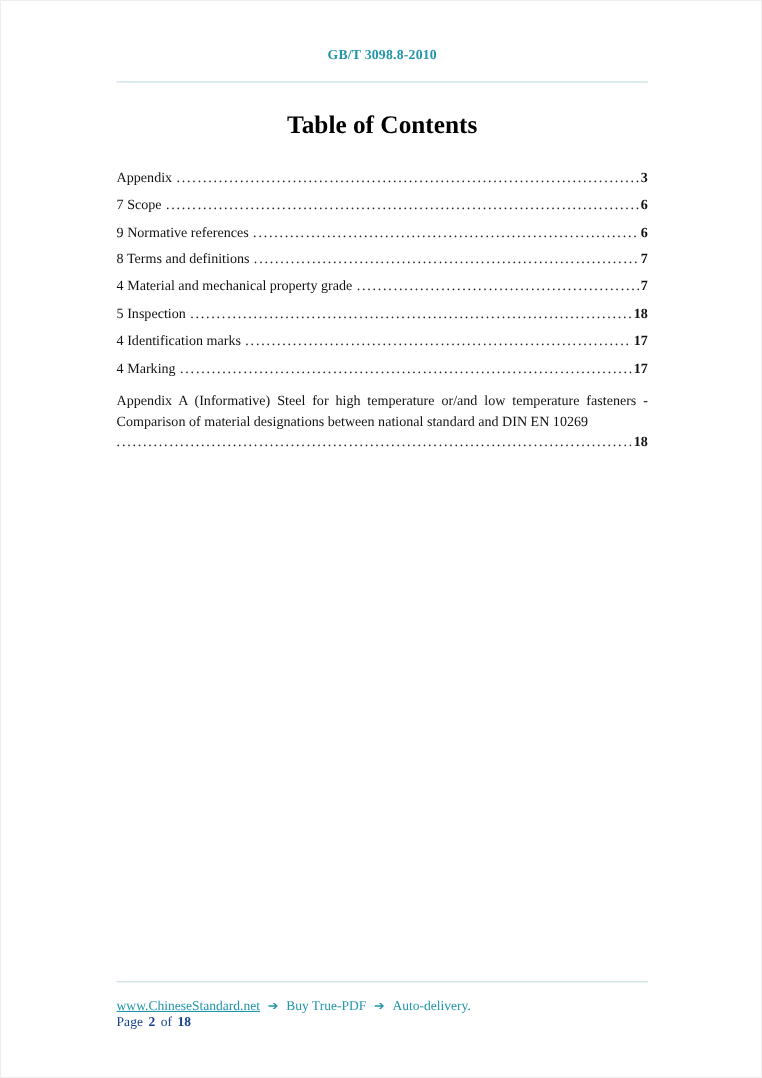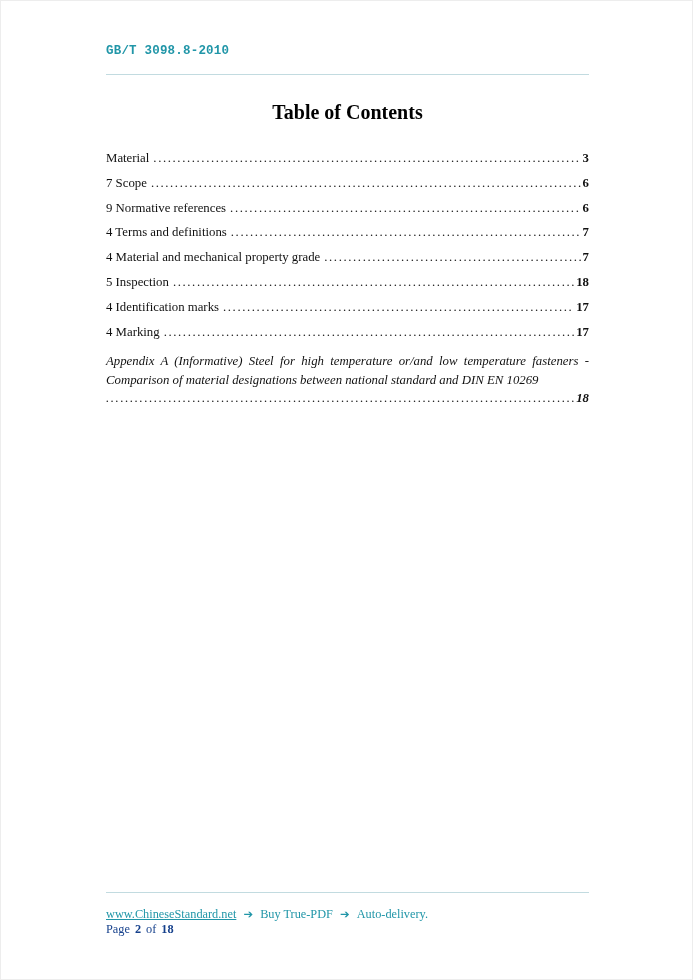--- a/index.html
+++ b/index.html
@@ -15,36 +15,36 @@
     color:#111;
   }
   .page{
     position:relative;
     width:693px;height:980px;
     padding:0 103px 0 105px;
     border:1px solid #ededed;
     background:#fff;
   }
   
-  .header{ padding-top:40px;font-family:Liberation Mono, monospace; }
+  .header{ text-align:center; padding-top:40px; }
   .doc-number{
     color:var(--accent);
     font-weight:bold;
     font-size:12.5px;
     letter-spacing:.2px;
   }
   .header-rule{
     margin-top:15px;
     border-bottom:1px solid var(--rule);
   }
   
   .page-title{
     margin-top:26px;
     text-align:center;
-    font-size:20px;
+    font-size:23px;
     font-weight:bold;
     color:#000;
   }
   
   .toc{ margin-top:28px; font-size:12.8px; }
   .toc-row{
     display:flex;
     align-items:baseline;
     line-height:1;
     margin-bottom:12px;
@@ -58,21 +58,21 @@
     letter-spacing:1.6px;
     color:#222;
   }
   .dots::after{
     content:"..................................................................................................................................................................";
   }
   .toc-page{
     font-weight:bold;
     white-space:nowrap;
   }
-  .toc-appendix{ margin-top:14px;font-style:italic; }
+  .toc-appendix{ margin-top:14px; }
   .appendix-label{
     text-align:justify;
     line-height:19px;
     margin-bottom:2px;
   }
   .toc-appendix .toc-row{ margin-bottom:0; }
   .toc-appendix .dots{ margin-left:0; }
   
   .footer{
     position:absolute;
@@ -110,39 +110,39 @@
   <div class="header">
     <span class="doc-number">GB/T 3098.8-2010</span>
     <div class="header-rule"></div>
   </div>
 
   <h1 class="page-title">Table of Contents</h1>
 
   <div class="toc">
 
     <div class="toc-row">
-      <span class="toc-label">Material</span>
+      <span class="toc-label">Appendix</span>
       <span class="dots"></span>
       <span class="toc-page">3</span>
     </div>
 
     <div class="toc-row">
       <span class="toc-label">7 Scope</span>
       <span class="dots"></span>
       <span class="toc-page">6</span>
     </div>
 
     <div class="toc-row">
       <span class="toc-label">9 Normative references</span>
       <span class="dots"></span>
       <span class="toc-page">6</span>
     </div>
 
     <div class="toc-row">
-      <span class="toc-label">4 Terms and definitions</span>
+      <span class="toc-label">8 Terms and definitions</span>
       <span class="dots"></span>
       <span class="toc-page">7</span>
     </div>
 
     <div class="toc-row">
       <span class="toc-label">4 Material and mechanical property grade</span>
       <span class="dots"></span>
       <span class="toc-page">7</span>
     </div>
 

